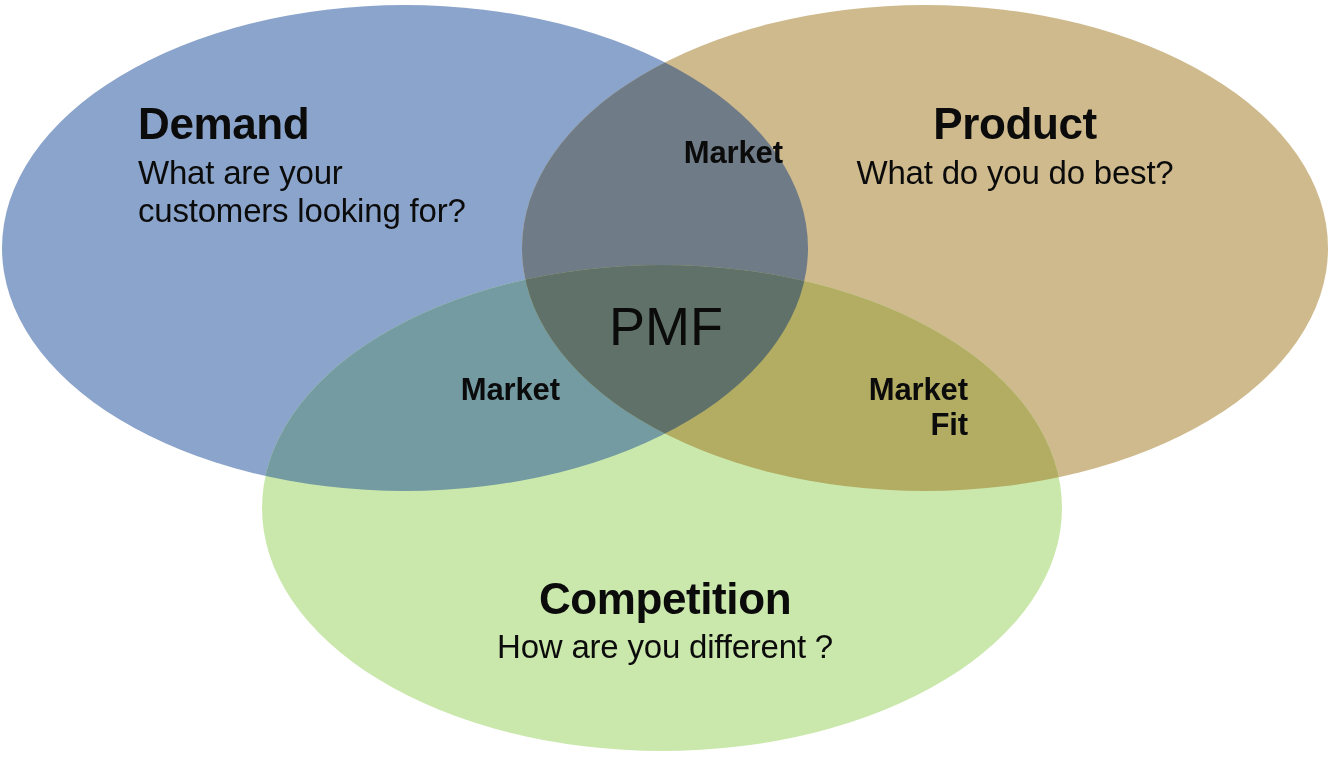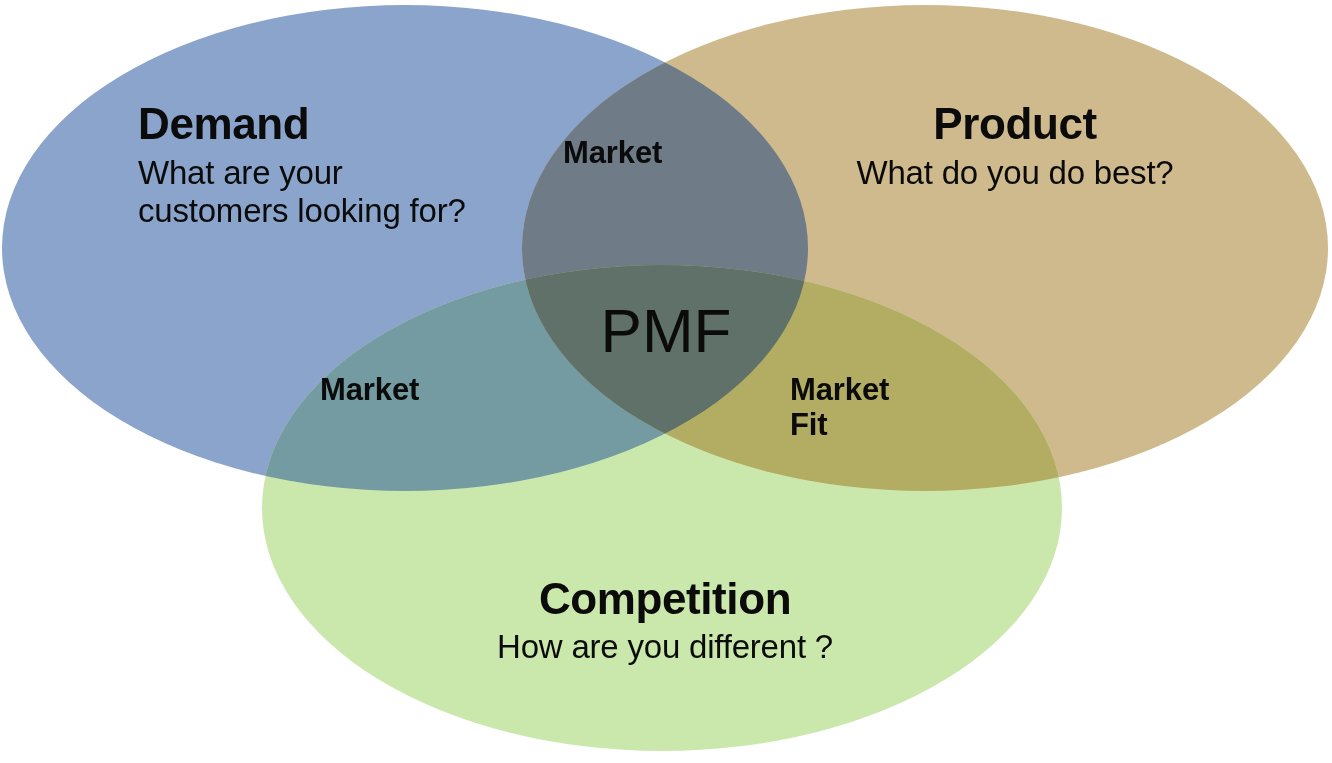--- a/index.html
+++ b/index.html
@@ -61,35 +61,35 @@
   #product-block .set-desc { margin-top: 5px; white-space: nowrap; }
 
   
   #competition-block { left: 440px; top: 574px; width: 450px; text-align: center; }
   #competition-block .set-desc { margin-top: 4px; white-space: nowrap; }
 
   
   .inter-label {
     font-weight: bold;
     font-size: 31px;
-    text-align: left;
+    text-align: right;
     letter-spacing: -0.1px;
   }
   #market-relevance { left: 563px; top: 135px; width: 220px; }
   #market-opportunity { left: 320px; top: 372px; width: 240px; }
   #market-fit { left: 790px; top: 372px; width: 178px; }
 
   
   #pmf-label {
     left: 576px;
     top: 296px;
     width: 180px;
     text-align: center;
     font-weight: normal;
-    font-size: 62px;
+    font-size: 54px;
     letter-spacing: 0px;
   }
 </style>
 </head>
 <body>
 
 <div id="stage" style="background: rgb(255, 255, 255);">
 
   <svg id="venn-svg" viewBox="0 0 1332 763">
     <defs>

